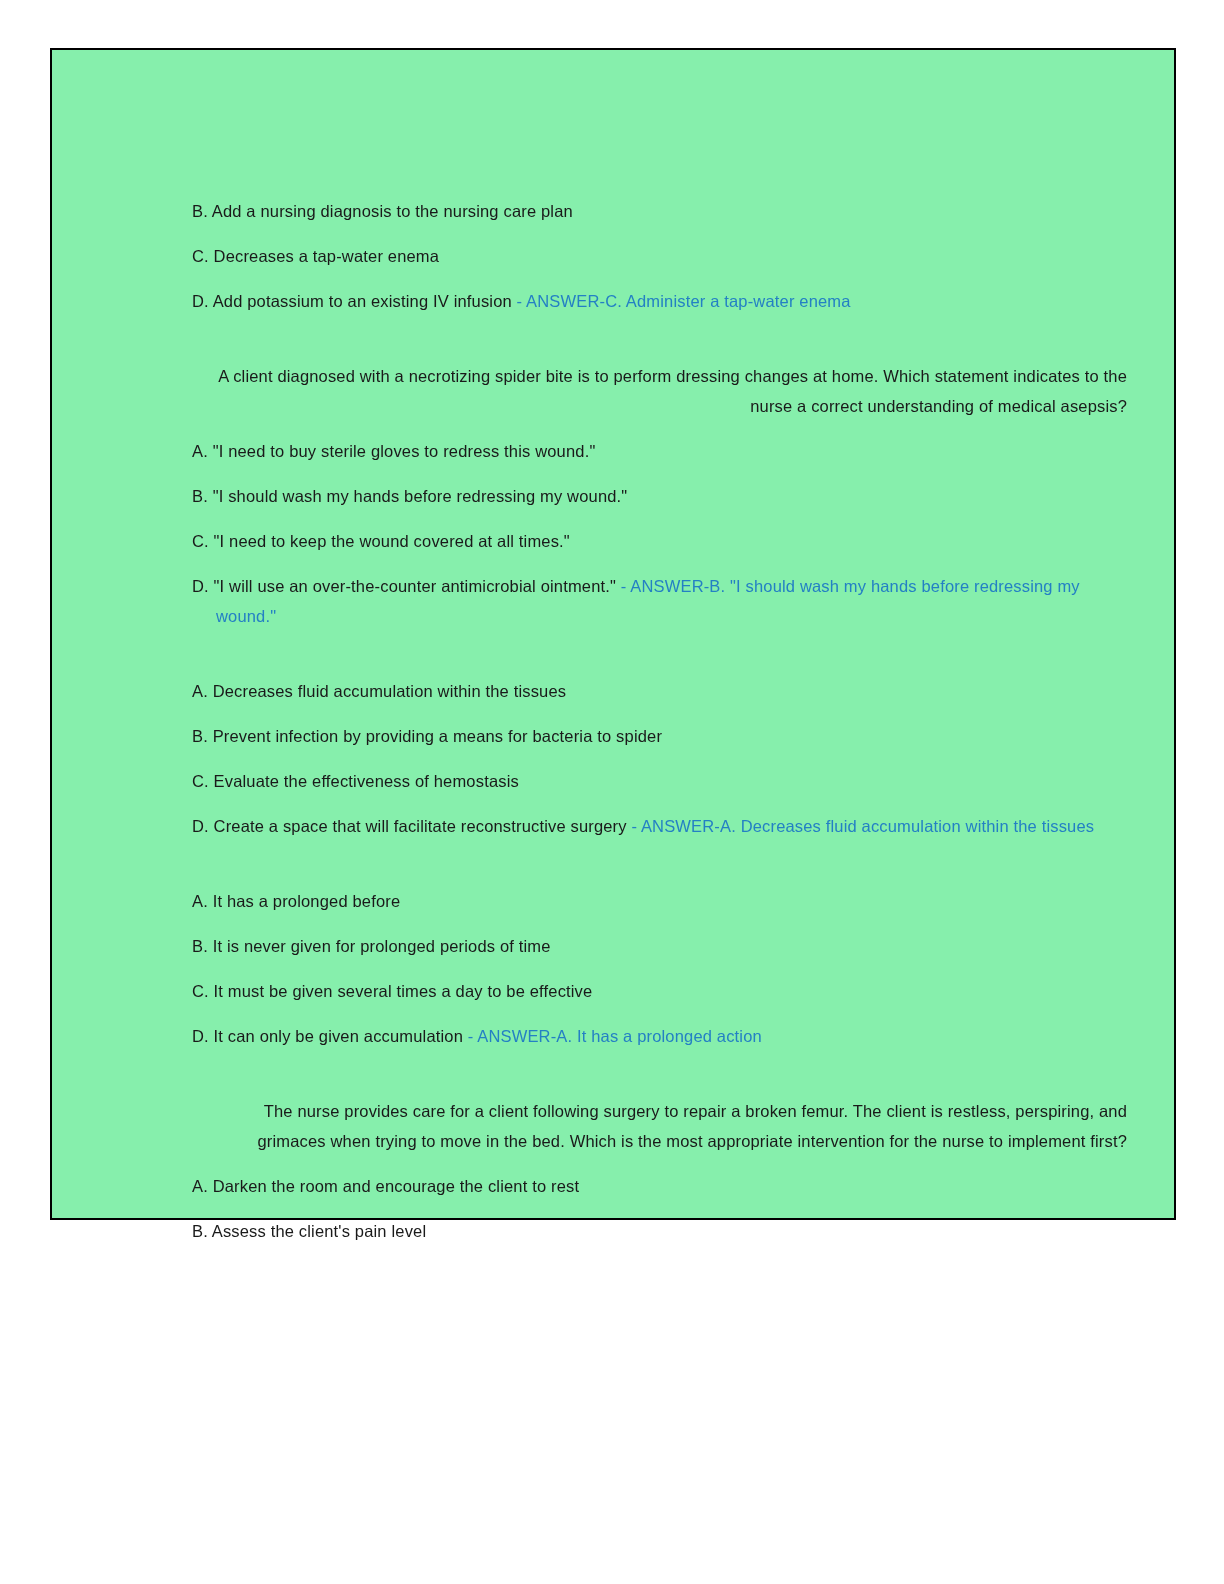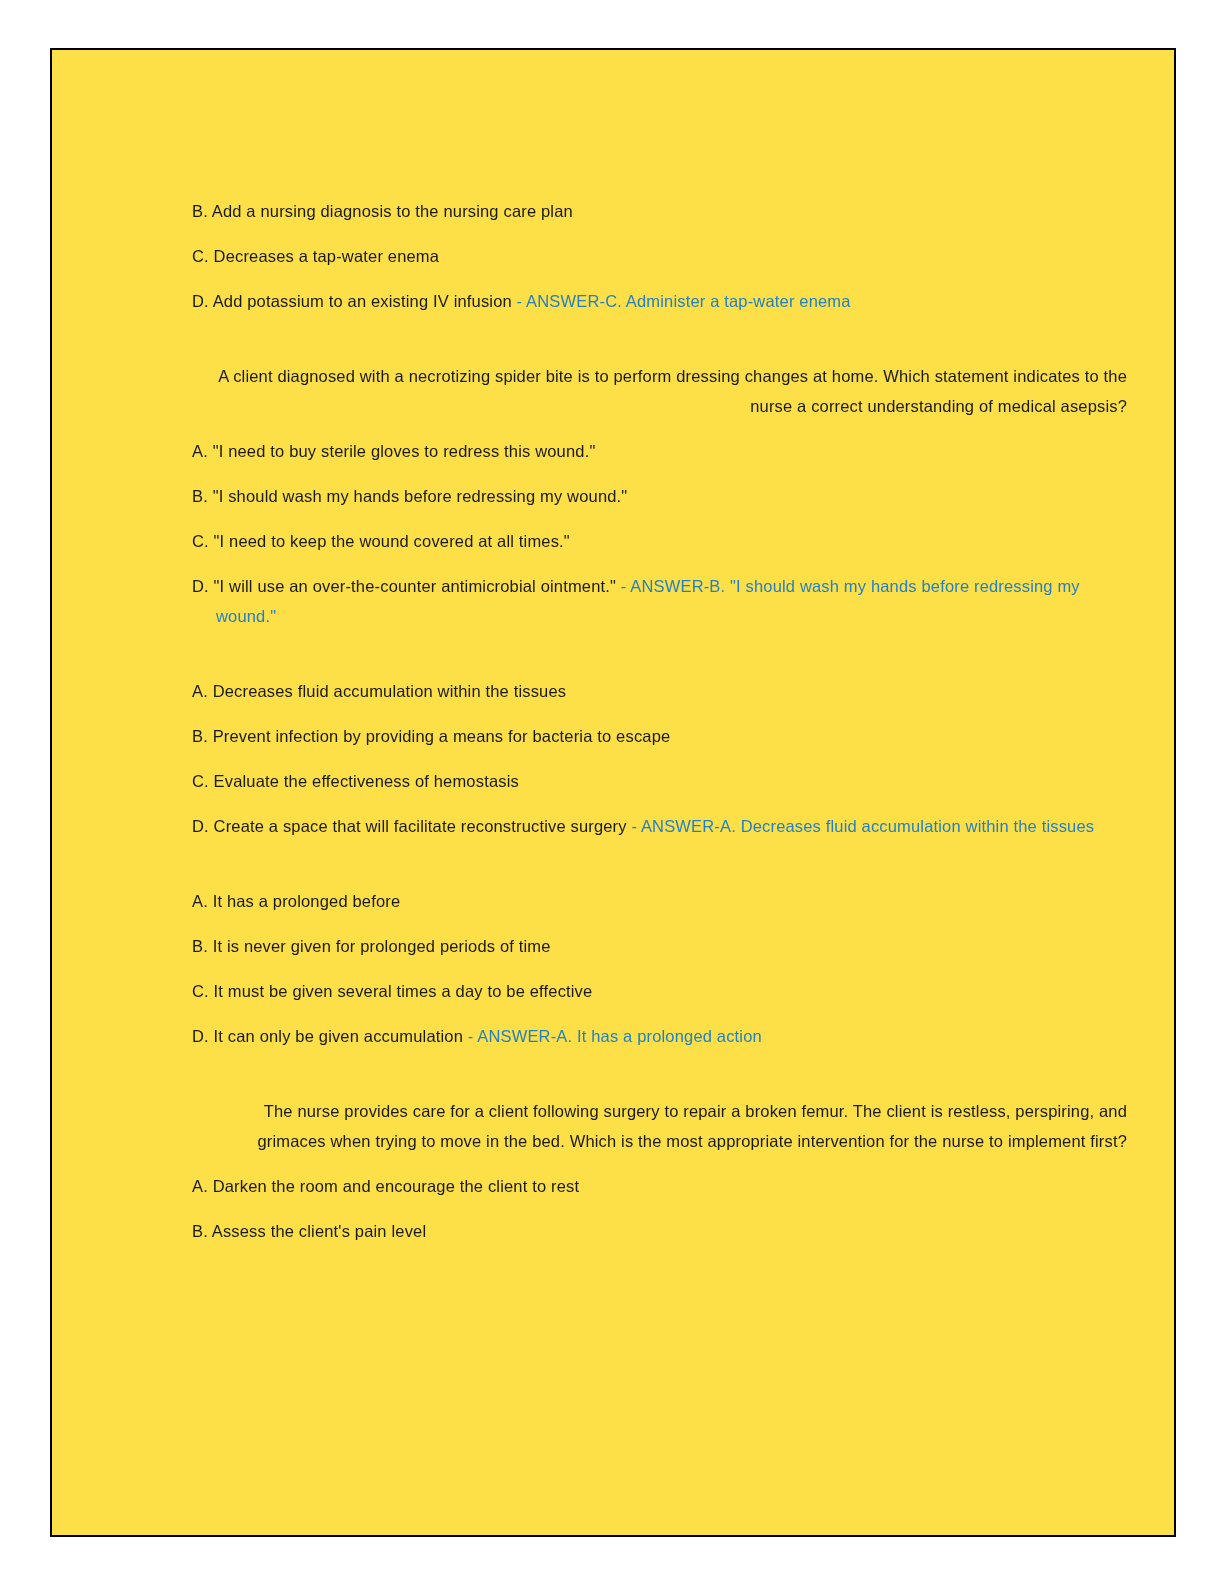--- a/index.html
+++ b/index.html
@@ -16,23 +16,23 @@
     position:relative;
     overflow:hidden;
   }
 
   
   .page-frame {
     position:absolute;
     left:50px;
     top:48px;
     width:1126px;
-    height:1489px;
+    height:1172px;
     border:2px solid #000000;
-    background:#fde047;
+    background:#86efac;
   }
 
   
   .doc-body {
     position:absolute;
     left:140px;
     top:146px;
     width:935px;
   }
 
@@ -81,21 +81,21 @@
       </div>
       <div class="qblock">
         <div class="stem">A client diagnosed with a necrotizing spider bite is to perform dressing changes at home. Which statement indicates to the nurse a correct understanding of medical asepsis?</div>
         <div class="option"><span>A. "I need to buy sterile gloves to redress this wound."</span></div>
         <div class="option"><span>B. "I should wash my hands before redressing my wound."</span></div>
         <div class="option"><span>C. "I need to keep the wound covered at all times."</span></div>
         <div class="option"><span>D. "I will use an over-the-counter antimicrobial ointment." </span><span class="answer">- ANSWER-B. "I should wash my hands before redressing my wound."</span></div>
       </div>
       <div class="qblock">
         <div class="option"><span>A. Decreases fluid accumulation within the tissues</span></div>
-        <div class="option"><span>B. Prevent infection by providing a means for bacteria to escape</span></div>
+        <div class="option"><span>B. Prevent infection by providing a means for bacteria to spider</span></div>
         <div class="option"><span>C. Evaluate the effectiveness of hemostasis</span></div>
         <div class="option"><span>D. Create a space that will facilitate reconstructive surgery </span><span class="answer">- ANSWER-A. Decreases fluid accumulation within the tissues</span></div>
       </div>
       <div class="qblock">
         <div class="option"><span>A. It has a prolonged before</span></div>
         <div class="option"><span>B. It is never given for prolonged periods of time</span></div>
         <div class="option"><span>C. It must be given several times a day to be effective</span></div>
         <div class="option"><span>D. It can only be given accumulation </span><span class="answer">- ANSWER-A. It has a prolonged action</span></div>
       </div>
       <div class="qblock">

